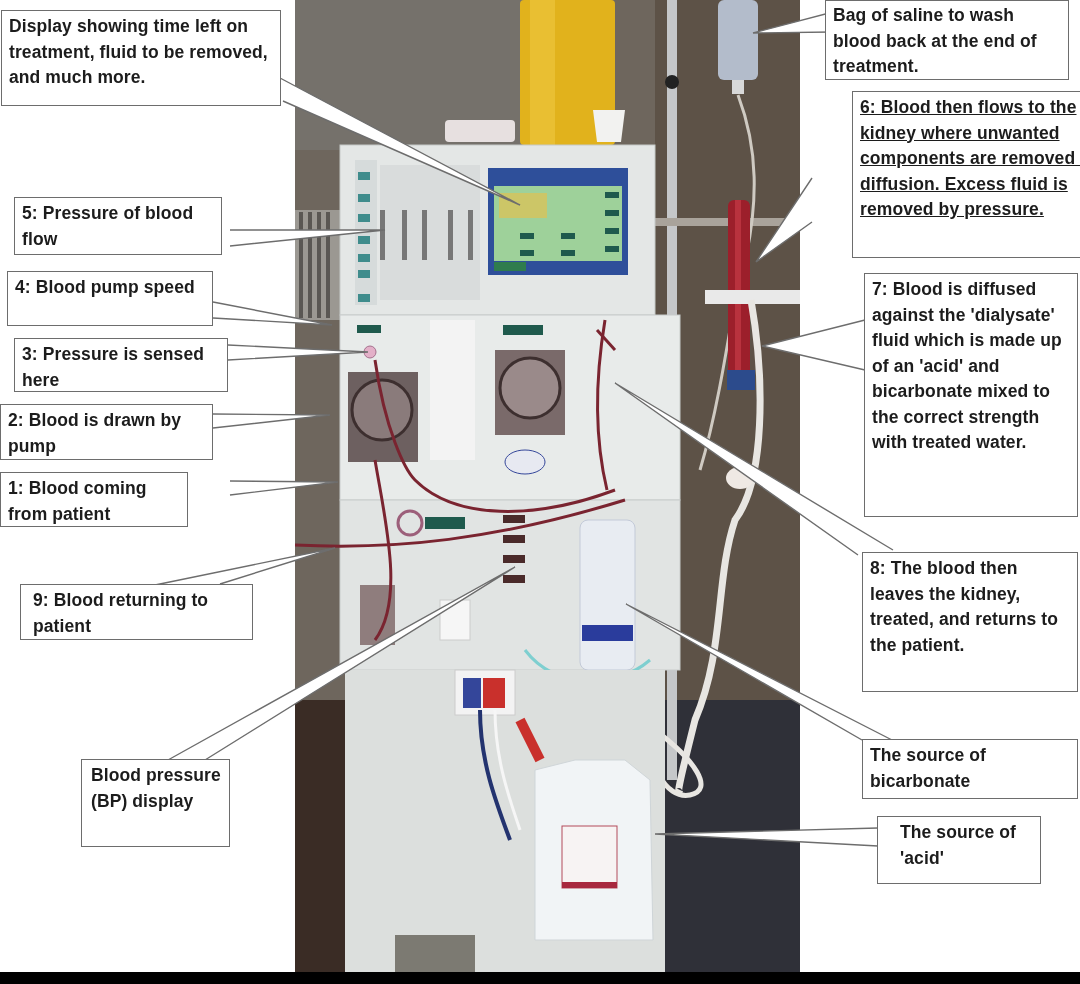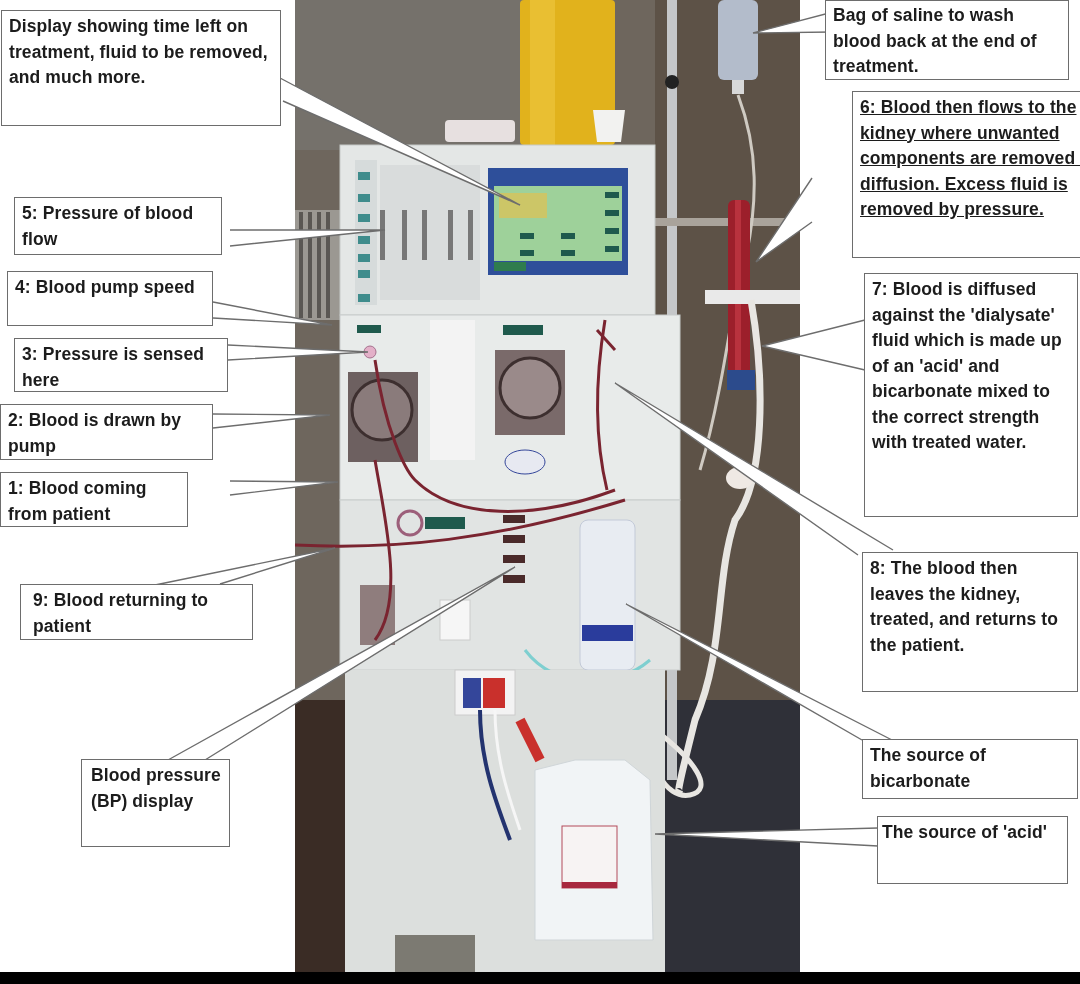--- a/index.html
+++ b/index.html
@@ -201,21 +201,21 @@
     <g>
       <path d="M862 740 L626 604 L892 740" fill="#fff"></path>
     </g>
 
     <g>
       <path d="M878 828 L655 834 L878 846" fill="#fff"></path>
     </g>
   </g>
 </svg>
 
-<div class="callout" style="left:1px; top:10px; width:280px; height:116px;">
+<div class="callout" style="left:1px; top:10px; width:280px; height:96px;">
   <span>Display showing time left on treatment, fluid to be removed, and much more.</span>
 </div>
 
 <div class="callout" style="left:825px; top:0px; width:244px; height:80px; padding-top:2px;">
   <span>Bag of saline to wash blood back at the end of treatment.</span>
 </div>
 
 <div class="callout" style="left:852px; top:91px; width:258px; height:167px;text-decoration:underline;">
   <span>6: Blood then flows to the kidney where unwanted components are removed by diffusion.  Excess fluid is removed by pressure.</span>
 </div>
@@ -253,15 +253,15 @@
 </div>
 
 <div class="callout" style="left:81px; top:759px; width:149px; height:88px; padding-left:9px;">
   <span>Blood pressure (BP) display</span>
 </div>
 
 <div class="callout" style="left:862px; top:739px; width:216px; height:60px;">
   <span>The source of bicarbonate</span>
 </div>
 
-<div class="callout" style="left:877px; top:816px; width:191px; height:68px; padding-left:4px;">
+<div class="callout" style="left:877px; top:816px; width:164px; height:68px; padding-left:22px;">
   <span>The source of 'acid'</span>
 </div>
 
 </body></html>

